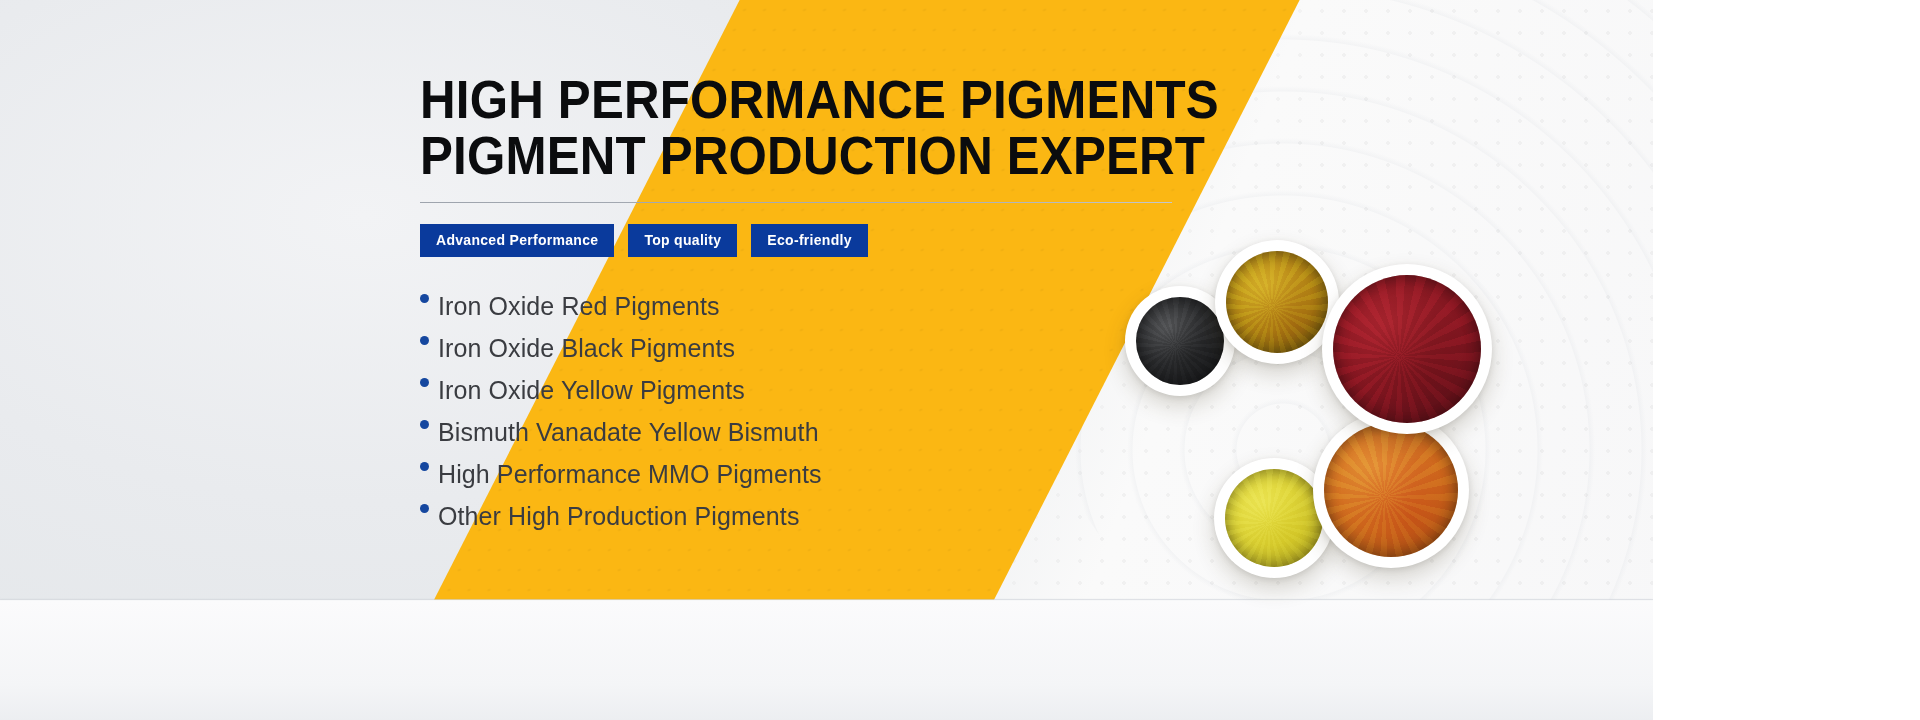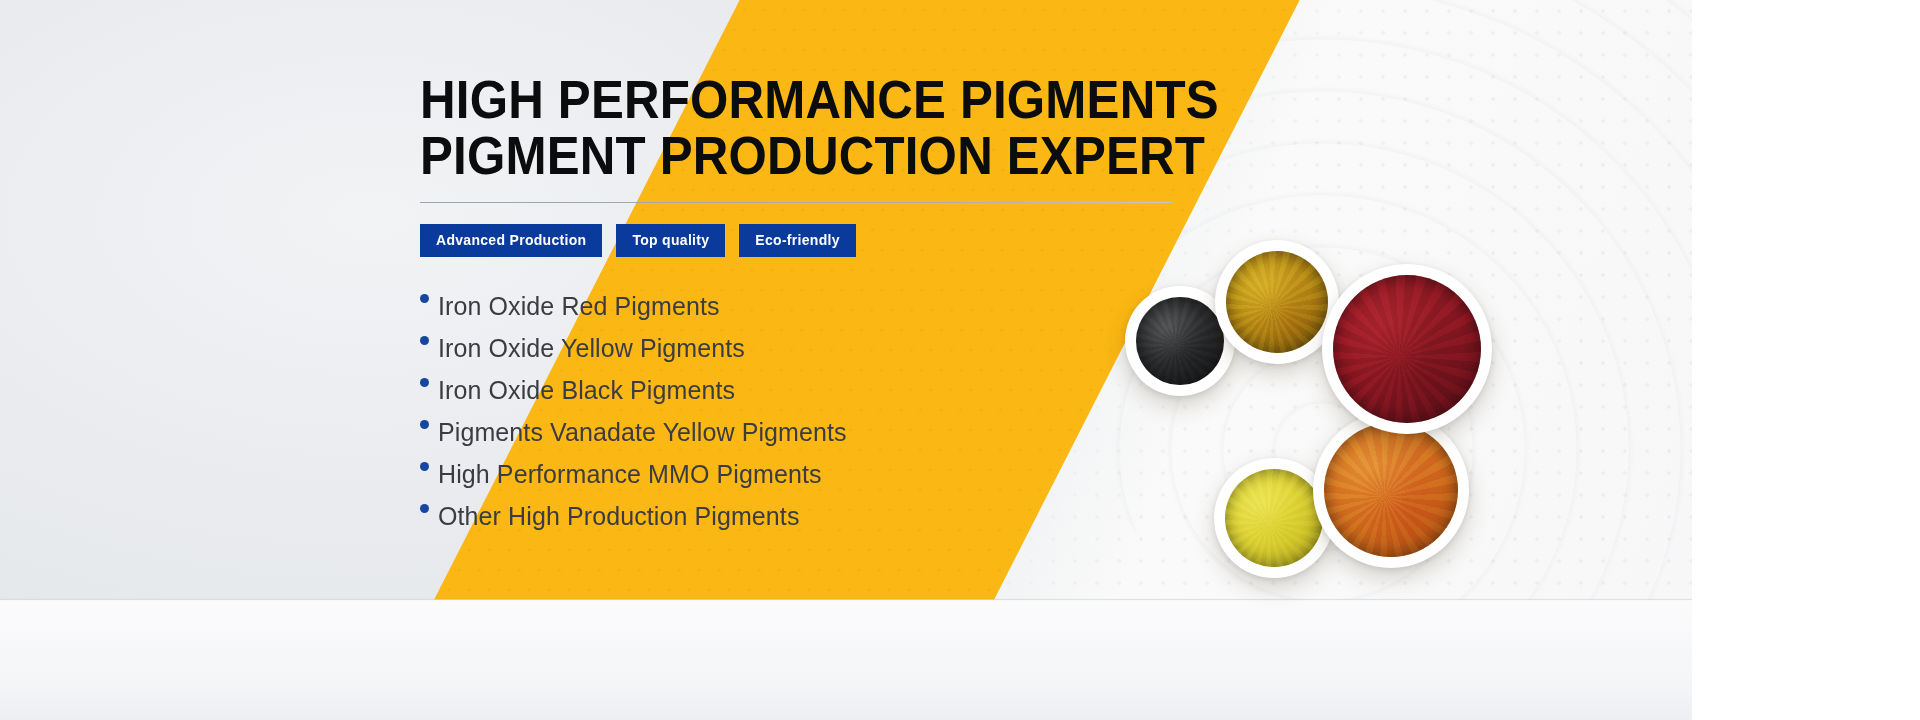--- a/index.html
+++ b/index.html
@@ -8,21 +8,20 @@
     padding: 0;
     background: #ffffff;
   }
   #banner {
     position: relative;
     width: 1653px;
     height: 720px;
     overflow: hidden;
     font-family: "Liberation Sans", sans-serif;
     background: #e5e5e5;
-    padding-left: 39px;
   }
 
   
   .bg-base {
     position: absolute;
     inset: 0;
     background:
       radial-gradient(ellipse 900px 520px at 22% 30%, #f2f3f5 0%, #e9ebee 55%, #e4e7ea 100%);
   }
   .bg-right-wash {
@@ -246,41 +245,41 @@
   <div class="content">
 
     <h1 class="headline">
       <span>HIGH PERFORMANCE PIGMENTS</span>
       <span class="line2">PIGMENT PRODUCTION EXPERT</span>
     </h1>
 
     <div class="divider"></div>
 
     <div class="badges">
-      <span class="badge">Advanced Production</span>
+      <span class="badge">Advanced Performance</span>
       <span class="badge">Top quality</span>
       <span class="badge">Eco-friendly</span>
     </div>
 
     <ul class="bullets">
       <li>
         <span class="dot"></span>
         <span>Iron Oxide Red Pigments</span>
       </li>
       <li>
         <span class="dot"></span>
+        <span>Iron Oxide Black Pigments</span>
+      </li>
+      <li>
+        <span class="dot"></span>
         <span>Iron Oxide Yellow Pigments</span>
       </li>
       <li>
         <span class="dot"></span>
-        <span>Iron Oxide Black Pigments</span>
-      </li>
-      <li>
-        <span class="dot"></span>
-        <span>Pigments Vanadate Yellow Pigments</span>
+        <span>Bismuth Vanadate Yellow Bismuth</span>
       </li>
       <li>
         <span class="dot"></span>
         <span>High Performance MMO Pigments</span>
       </li>
       <li>
         <span class="dot"></span>
         <span>Other High Production Pigments</span>
       </li>
     </ul>

